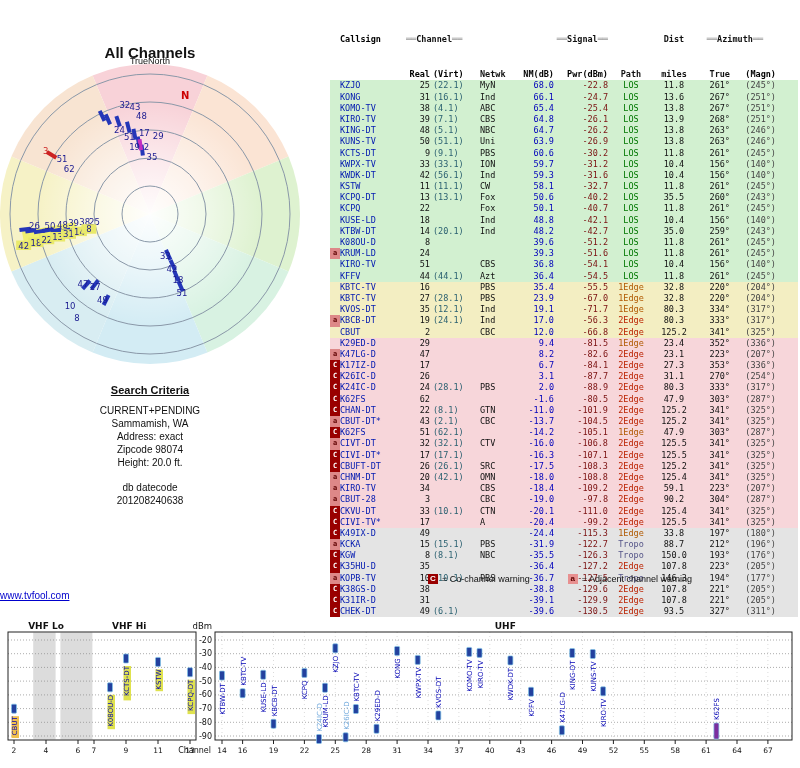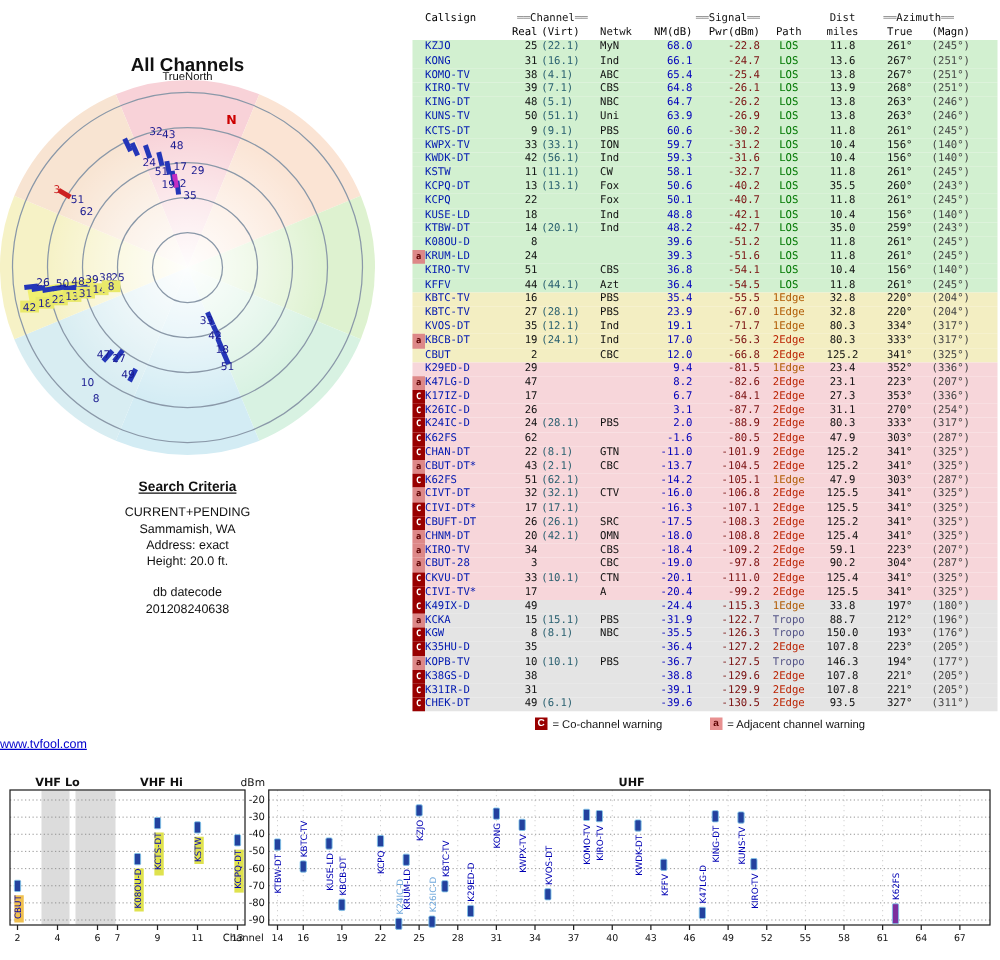--- a/index.html
+++ b/index.html
@@ -13,35 +13,35 @@
   .criteria{position:absolute;left:0;top:384px;width:300px;text-align:center;}
   .criteria-heading{font-size:11px;font-weight:bold;text-decoration:underline;margin-bottom:8px;}
   .criteria-line{font-size:10px;line-height:13px;}
   .criteria-db{margin-top:12px;}
   .site-link{position:absolute;left:0;top:590px;width:220px;text-align:left;
              font-size:10px;color:#0000cc;text-decoration:underline;cursor:pointer;}
   
   .tbl{position:absolute;left:330px;top:10px;width:468px;
        font-family:"DejaVu Sans Mono","Liberation Mono",monospace;font-size:8.5px;}
   .trow{display:flex;height:11.2px;line-height:11.3px;white-space:nowrap;}
-  .hrow{font-weight:normal;}
+  .hrow{font-weight:bold;margin-top:24px;}
   .tc{display:block;overflow:hidden;}
   .dash{color:#999;}
   .c-w{width:10px;font-size:7px;text-align:center;}
   .c-cs{width:66px;color:#0018b0;}
   .c-re{width:24px;text-align:right;}
   .c-vi{width:48px;padding-left:3px;box-sizing:border-box;color:#2a6070;}
   .c-nw{width:36px;padding-left:2px;box-sizing:border-box;}
   .c-nm{width:40px;text-align:right;color:#0000bb;}
   .c-pw{width:54px;text-align:right;color:#7a1010;}
   .c-pa{width:46px;text-align:center;}
   .c-di{width:40px;text-align:center;}
   .c-tr{width:36px;text-align:right;}
   .c-mg{width:46px;text-align:right;color:#444;}
-  .g-ch{width:72px;text-align:center;}
+  .g-ch{width:72px;text-align:left;}
   .g-sig{width:94px;text-align:right;}
   .g-az{width:82px;text-align:center;}
   .t-g{background:#d2f0d0;}
   .t-y{background:#f3eec2;}
   .t-p{background:#f7d6da;}
   .t-e{background:#e4e4e4;}
   .warn-c{background:#990000;color:#fff;font-weight:bold;}
   .warn-a{background:#dd8888;color:#5c0000;font-weight:bold;}
   
   .legend{position:absolute;left:330px;top:574px;width:460px;display:flex;
@@ -199,20 +199,21 @@
       <text x="76.9" y="259.4" text-anchor="middle" font-size="8.5" font-family="&quot;DejaVu Sans&quot;,sans-serif" fill="#1a1a90">8</text>
       <text x="185.2" y="36.9" text-anchor="middle" font-size="10" font-weight="bold" fill="#cc0000" font-family="&quot;DejaVu Sans&quot;,sans-serif">N</text>
     </svg>
 
   <div class="criteria">
     <div class="criteria-heading">Search Criteria</div>
     <div id="criteria-lines">
         <div class="criteria-line">CURRENT+PENDING</div>
         <div class="criteria-line">Sammamish, WA</div>
         <div class="criteria-line">Address: exact</div>
+        <div class="criteria-line">Zipcode 98074</div>
         <div class="criteria-line">Height: 20.0 ft.</div>
       </div>
     <div class="criteria-db">
       <div class="criteria-line">db datecode</div>
       <div class="criteria-line">201208240638</div>
     </div>
   </div>
 
   <a class="site-link">www.tvfool.com</a>
 

